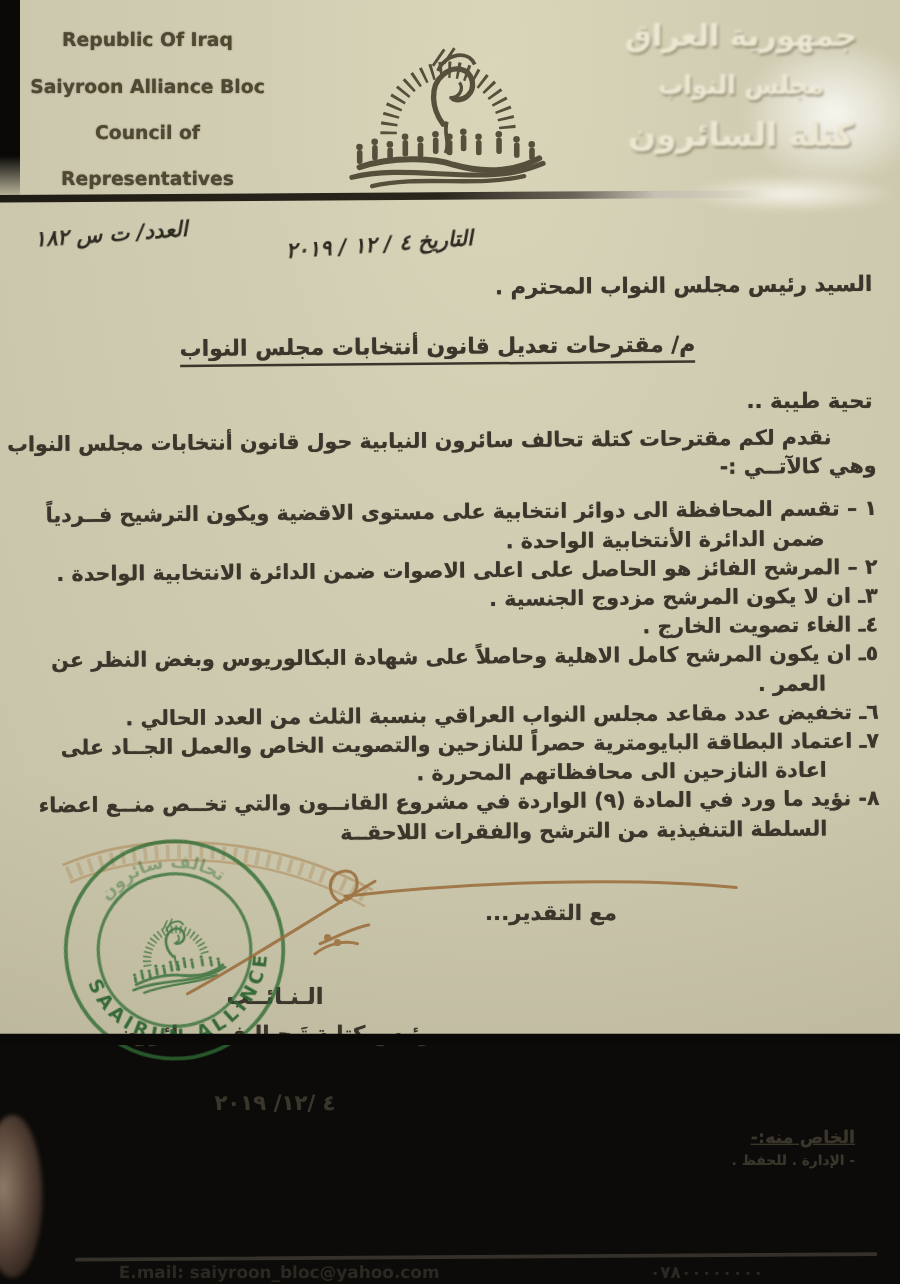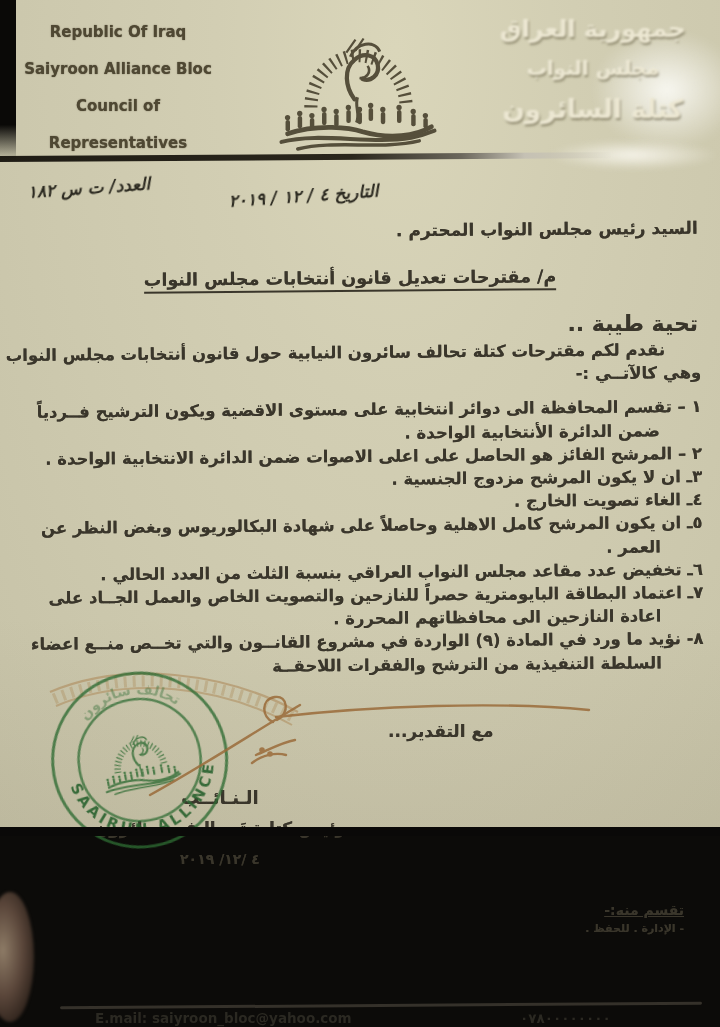--- a/index.html
+++ b/index.html
@@ -37,34 +37,34 @@
   .refblock{left:10px;top:170px;width:380px;direction:rtl;color:#2c2a21;font-weight:bold;
      transform:rotate(-4deg);font-style:italic;filter:blur(.2px);}
   .refblock .num{font-size:17px;padding-left:18px;text-align:left;}
   .refblock .dat{font-size:17px;text-align:right;padding-right:12px;margin-top:3px;}
   
   .ink{color:#3a362b;font-weight:bold;text-shadow:0 0 .6px rgba(58,54,43,.75);}
   .addressee{right:22px;top:219px;direction:rtl;font-size:17px;transform:rotate(-0.5deg);}
   .subject{right:20px;left:0;top:268px;text-align:center;direction:rtl;font-size:17.5px;
      transform:rotate(-0.5deg);}
   .subject span{border-bottom:2px solid #3a362b;padding-bottom:2px;}
-  .greeting{right:22px;top:311px;direction:rtl;font-size:22px;}
+  .greeting{right:22px;top:311px;direction:rtl;font-size:17px;}
   .bodylines{left:14px;right:19px;top:338px;direction:rtl;text-align:right;font-size:16.5px;
      transform:rotate(-0.5deg);transform-origin:top right;}
   .bline{line-height:23.2px;white-space:nowrap;}
   .bline.findent{padding-right:36px;}
   .bline.indent{padding-right:42px;}
   .bline.gap{margin-top:11px;}
   .closing{left:388px;top:721px;direction:rtl;font-size:17px;}
   
   .sigblock{left:55px;top:783px;width:330px;text-align:center;direction:rtl;}
   .sigblock .t1{font-size:18px;line-height:30px;}
   .sigblock .t2{font-size:19px;line-height:31px;}
   .sigblock .t3{font-size:17px;line-height:31px;}
-  .sigblock .t4{font-size:14px;line-height:31px;}
+  .sigblock .t4{font-size:17px;line-height:31px;margin-top:24px;}
   
   .copynote{right:36px;top:902px;direction:rtl;text-align:right;}
   .copynote .h{font-size:14px;text-decoration:underline;}
   .copynote .r{font-size:11px;margin-top:4px;padding-left:6px;}
   
   .f-rule{left:60px;right:18px;top:1004px;height:3px;background:#35312a;border-radius:2px;
      transform:rotate(-0.4deg);}
   .f-email{left:95px;top:1010px;font-size:13.5px;color:#2b2922;font-weight:bold;z-index:10;}
   .f-phone{left:520px;top:1010px;font-size:13.5px;color:#2b2922;font-weight:bold;z-index:10;
      letter-spacing:2px;}
@@ -221,21 +221,21 @@
     </g>
   </svg>
 
   <div class="abs sigblock ink">
     <div class="t1">الـنـائــب</div>
     <div class="t3">رئيس كتلـة تَـحـالـف ســائرون</div>
     <div class="t4">٤ /١٢/ ٢٠١٩</div>
   </div>
 
   <div class="abs copynote ink">
-    <div class="h">تقسم منه:-</div>
+    <div class="h">الخاص منه:-</div>
     <div class="r">- الإدارة . للحفظ .</div>
   </div>
 
   <div class="abs f-rule"></div>
   <div class="abs f-email">E.mail: saiyroon_bloc@yahoo.com</div>
   <div class="abs f-phone">٠٧٨٠٠٠٠٠٠٠٠</div>
 
   <div class="abs edge-top-left"></div>
   <div class="abs bar-bottom"></div>
   <div class="abs finger"></div>

